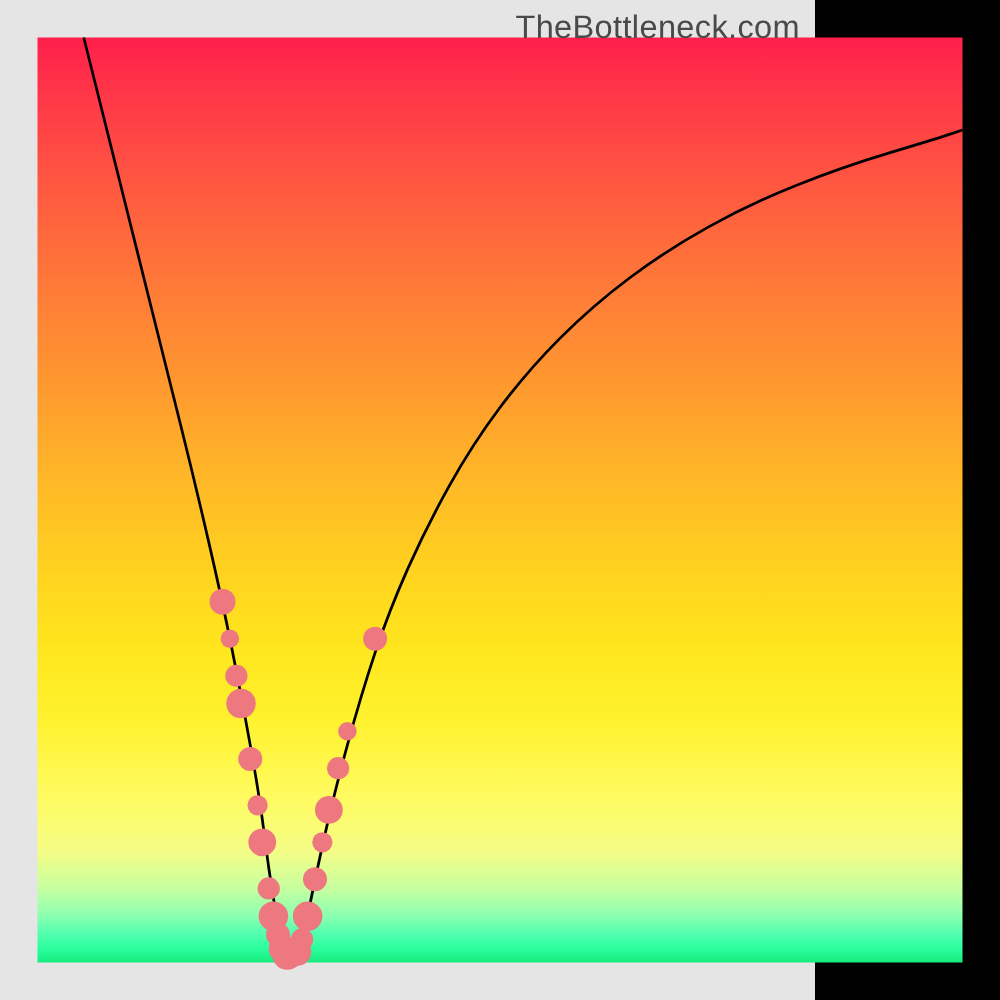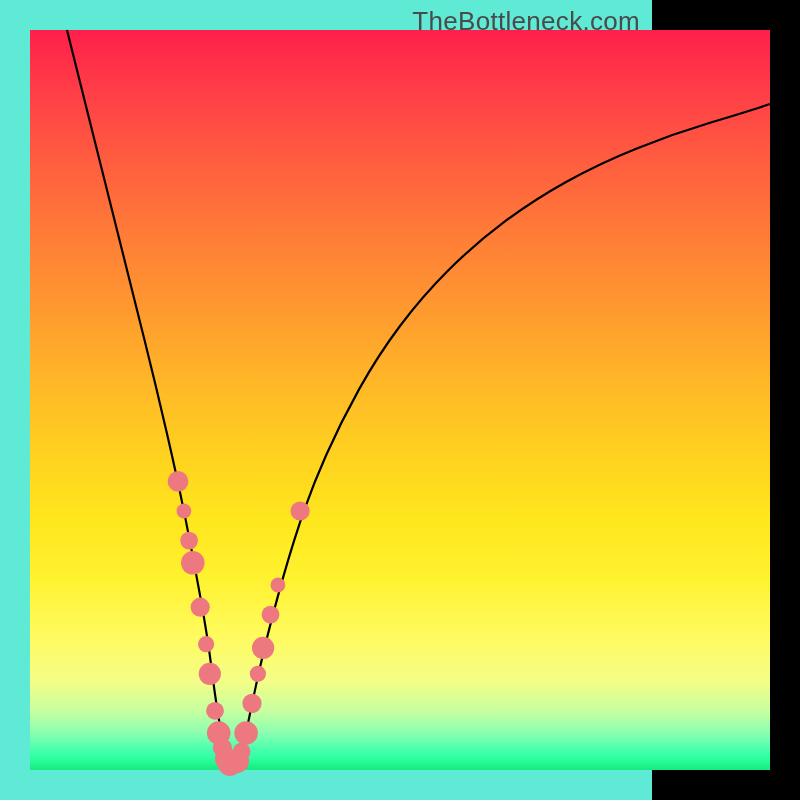--- a/index.html
+++ b/index.html
@@ -8,21 +8,21 @@
     width: 800px;
     height: 800px;
     overflow: hidden;
     background: #000;
     font-family: Arial, Helvetica, sans-serif;
   }
   .frame {
     position: relative;
     width: 652px;
     height: 800px;
-    background: #5eead4;
+    background: #e5e5e5;
   }
   .watermark {
     position: absolute;
     top: 6px;
     right: 12px;
     color: #4a4a4a;
     font-size: 26px;
     font-weight: 400;
     letter-spacing: 0.3px;
     z-index: 10;

